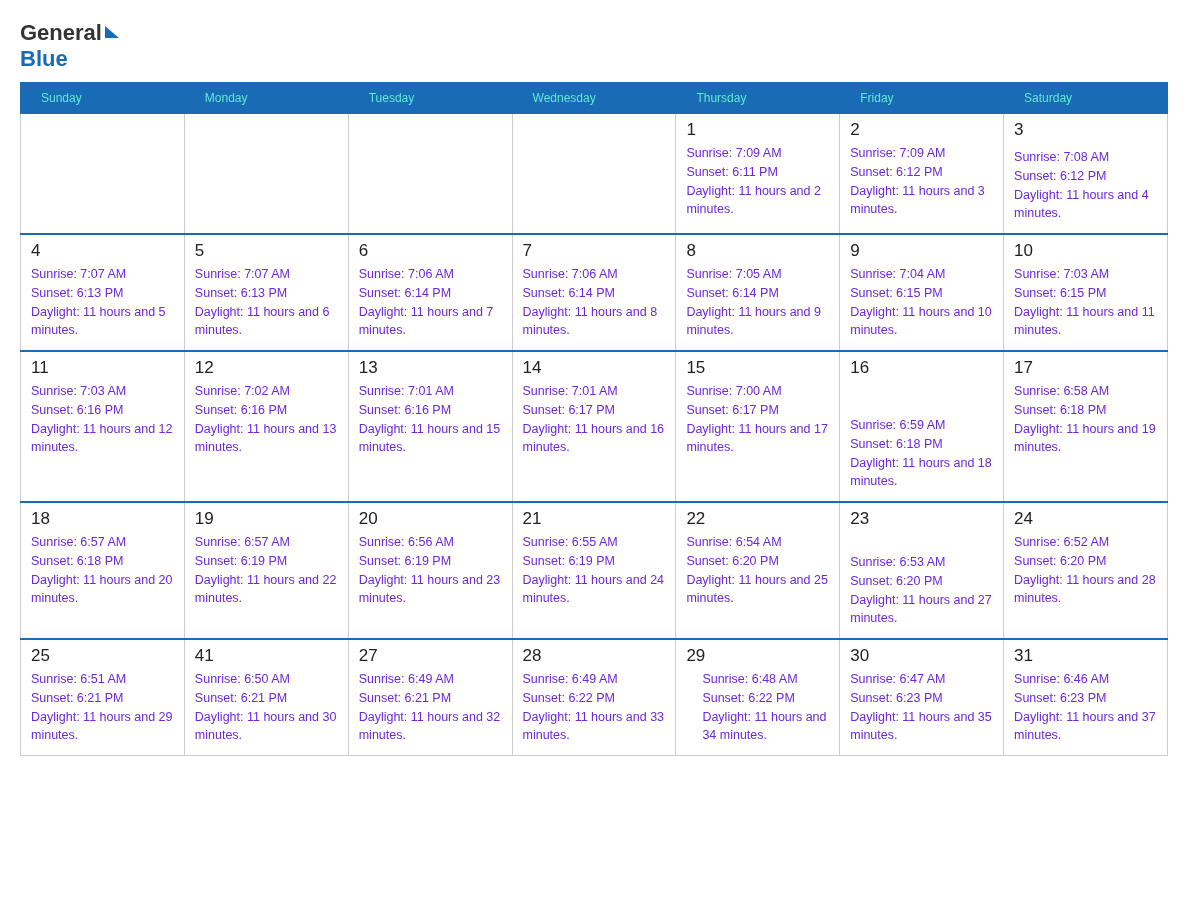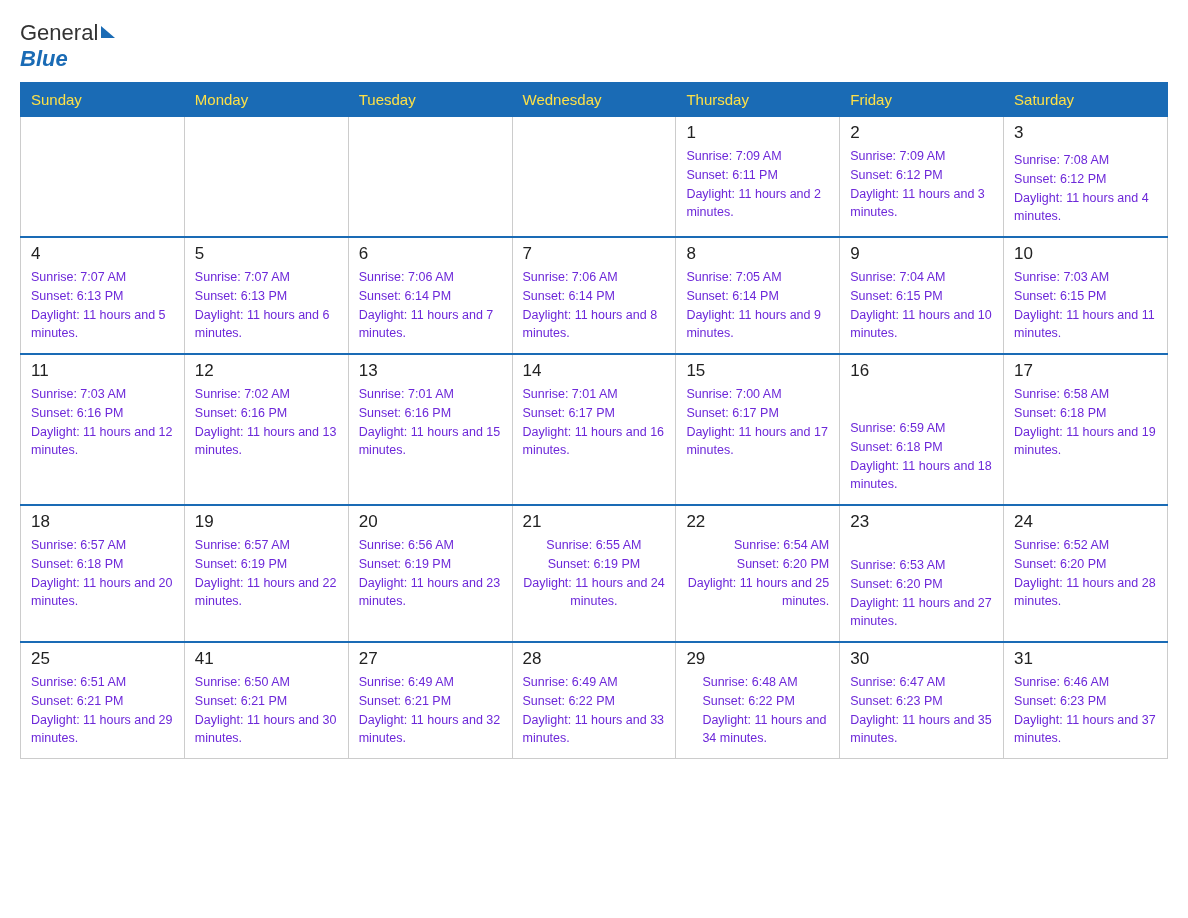--- a/index.html
+++ b/index.html
@@ -11,28 +11,27 @@
       min-height: 918px;
     }
     .header {
       display: flex;
       justify-content: space-between;
       align-items: flex-start;
       margin-bottom: 10px;
     }
     .logo-text-general {
       font-size: 22px;
-      font-weight: normal;
+      font-weight: bold;
       color: #333;
     }
     .logo-text-blue {
       font-size: 22px;
       font-weight: bold;
       color: #1a6bb5;
-      font-style: italic;
     }
     .title-section {
       text-align: right;
     }
     .month-title {
       font-size: 48px;
       font-weight: normal;
       color: #222;
       line-height: 1.1;
     }
@@ -41,24 +40,24 @@
       color: #444;
       margin-top: 4px;
     }
     .calendar {
       width: 100%;
       border-collapse: collapse;
       margin-top: 8px;
     }
     .calendar th {
       background-color: #1a6bb5;
-      color: #fde047;
-      padding: 8px 10px;
+      color: #5eead4;
+      padding: 8px 20px;
       text-align: left;
-      font-size: 15px;
+      font-size: 12px;
       font-weight: normal;
       border: 1px solid #1a6bb5;
     }
     .calendar td {
       vertical-align: top;
       padding: 6px 10px 10px 10px;
       border: 1px solid #ccc;
       width: 14.28%;
       min-height: 100px;
       font-size: 13px;
@@ -254,27 +253,27 @@
 Daylight: 11 hours and 22 minutes.</div>
         </td>
         <td>
           <span class="day-number">20</span>
           <div class="day-info" style="white-space: pre-line;">Sunrise: 6:56 AM
 Sunset: 6:19 PM
 Daylight: 11 hours and 23 minutes.</div>
         </td>
         <td>
           <span class="day-number">21</span>
-          <div class="day-info" style="white-space: pre-line; text-align: center;">Sunrise: 6:55 AM
+          <div class="day-info" style="white-space: pre-line;">Sunrise: 6:55 AM
 Sunset: 6:19 PM
 Daylight: 11 hours and 24 minutes.</div>
         </td>
         <td>
           <span class="day-number">22</span>
-          <div class="day-info" style="white-space: pre-line; text-align: right;">Sunrise: 6:54 AM
+          <div class="day-info" style="white-space: pre-line;">Sunrise: 6:54 AM
 Sunset: 6:20 PM
 Daylight: 11 hours and 25 minutes.</div>
         </td>
         <td>
           <span class="day-number">23</span>
           <div class="day-info" style="white-space: pre-line; margin-top: 24px;">Sunrise: 6:53 AM
 Sunset: 6:20 PM
 Daylight: 11 hours and 27 minutes.</div>
         </td>
         <td>

